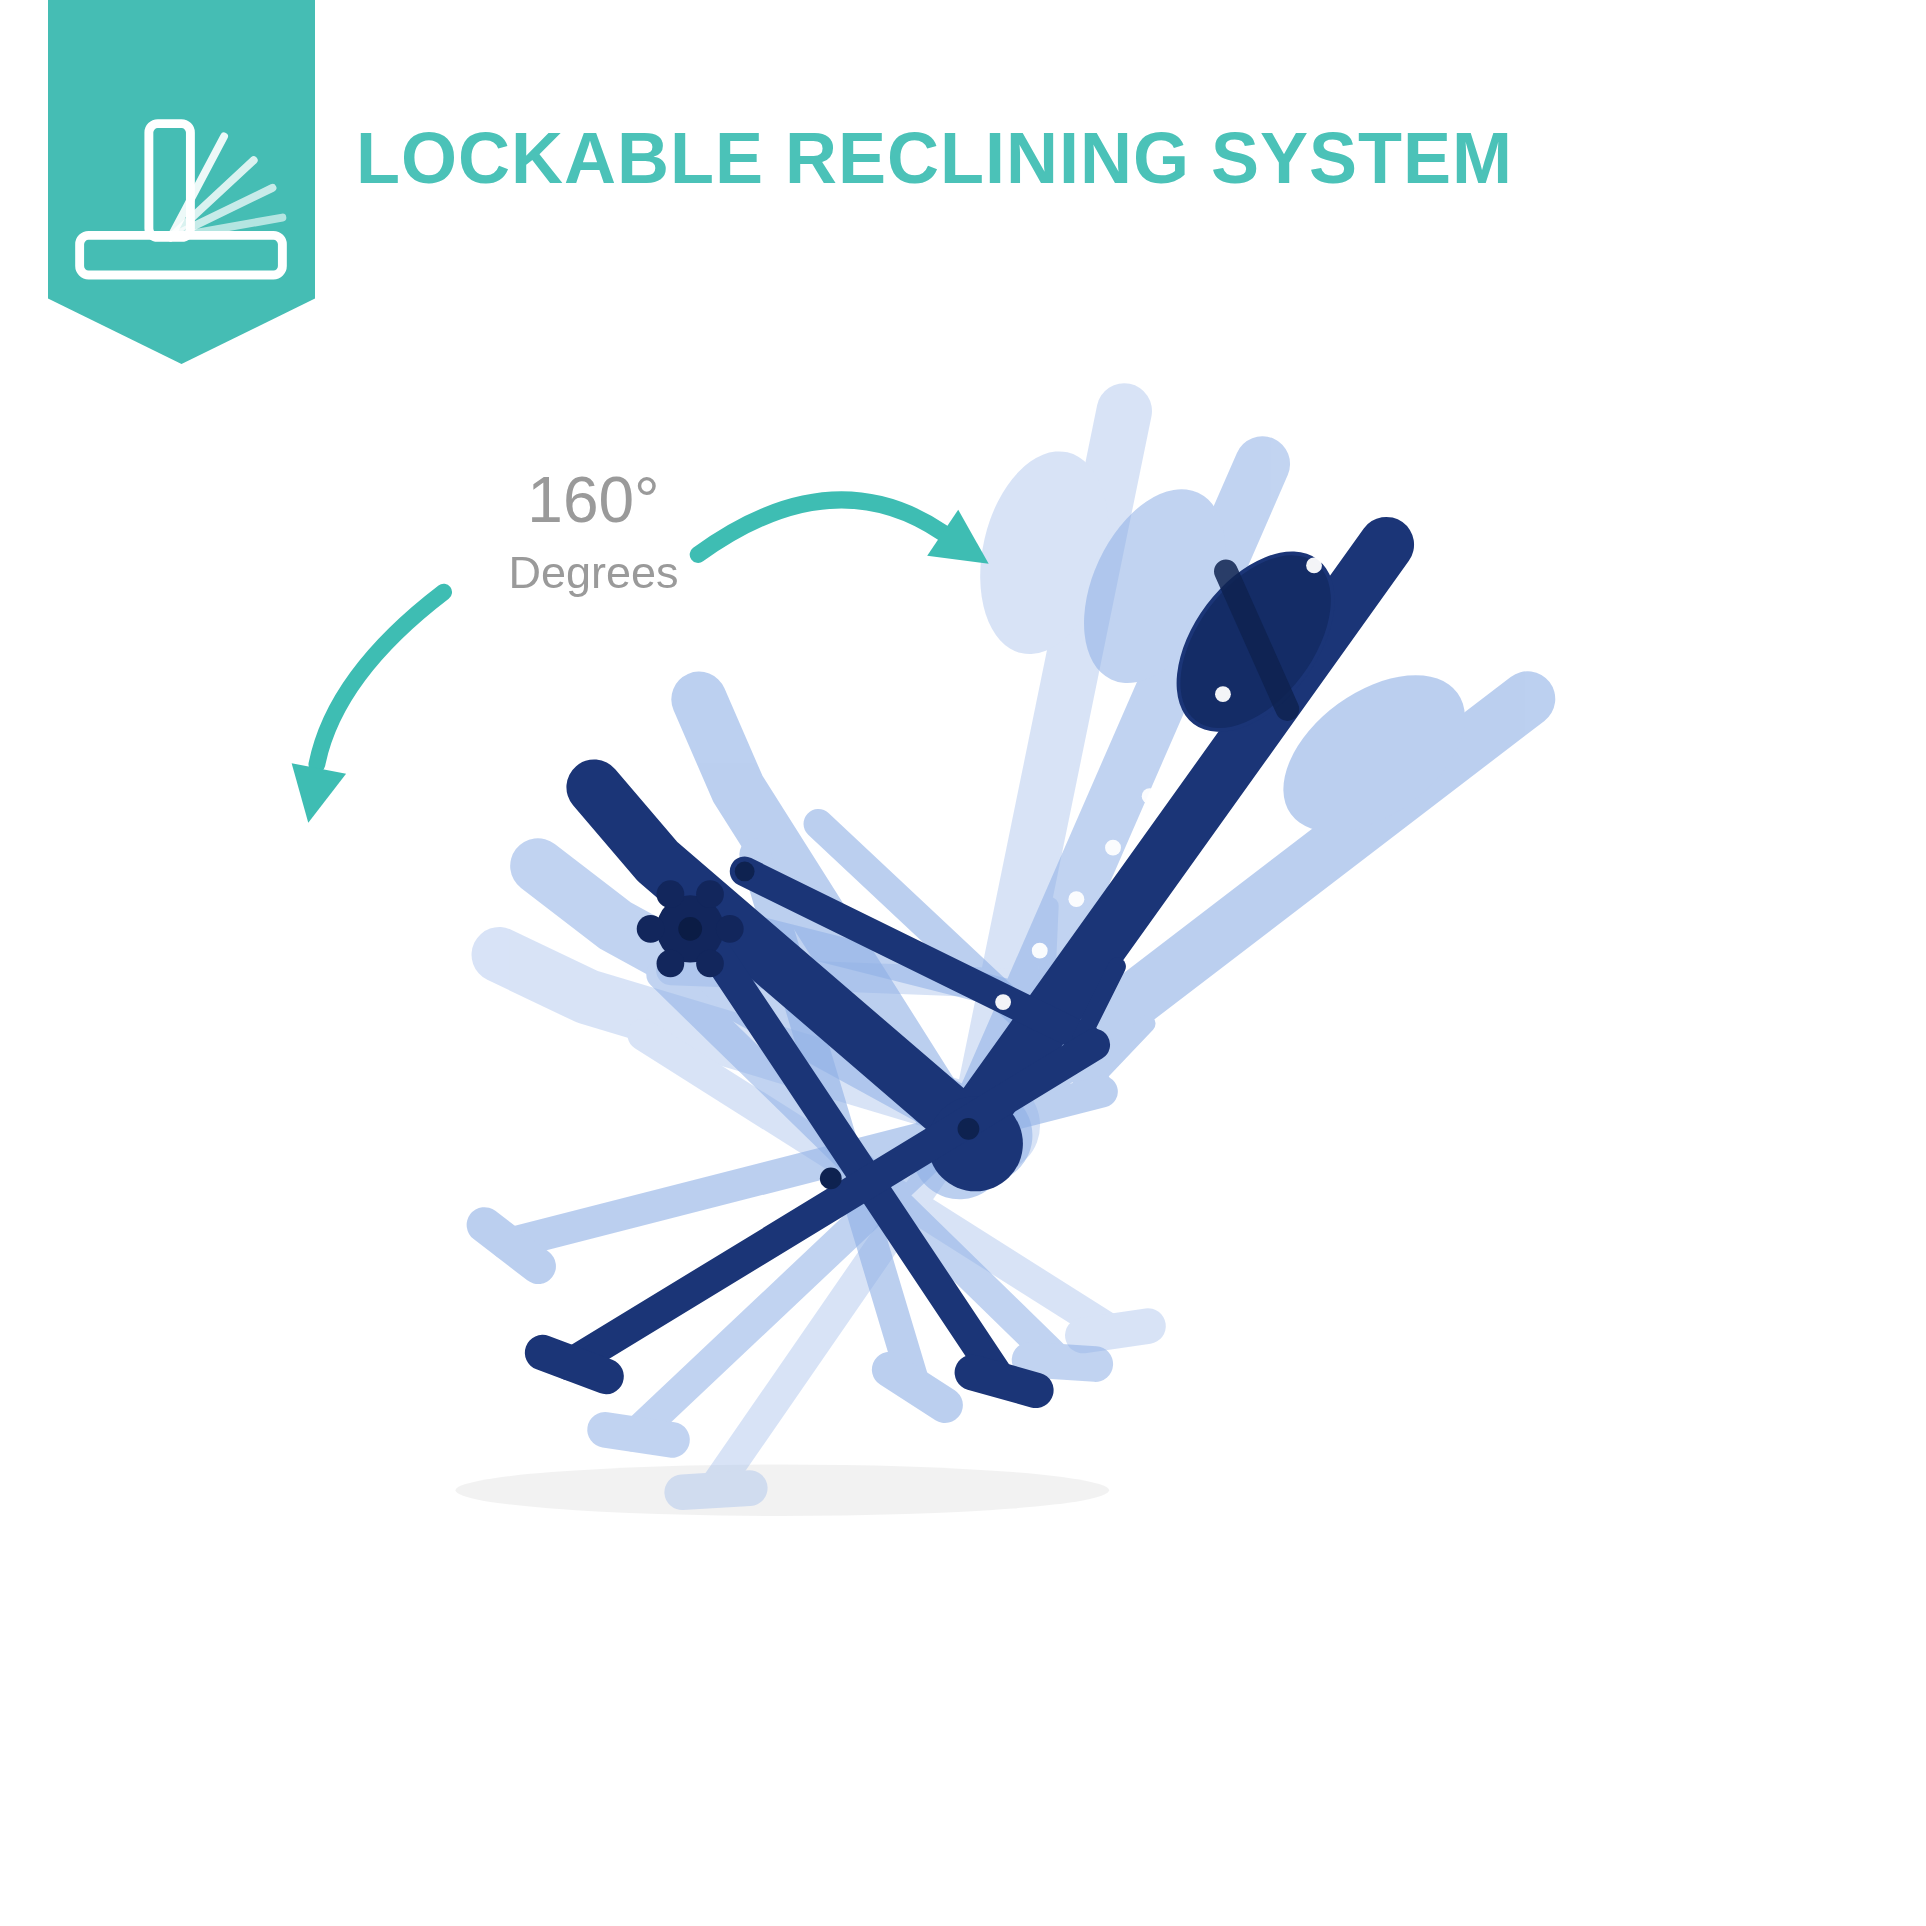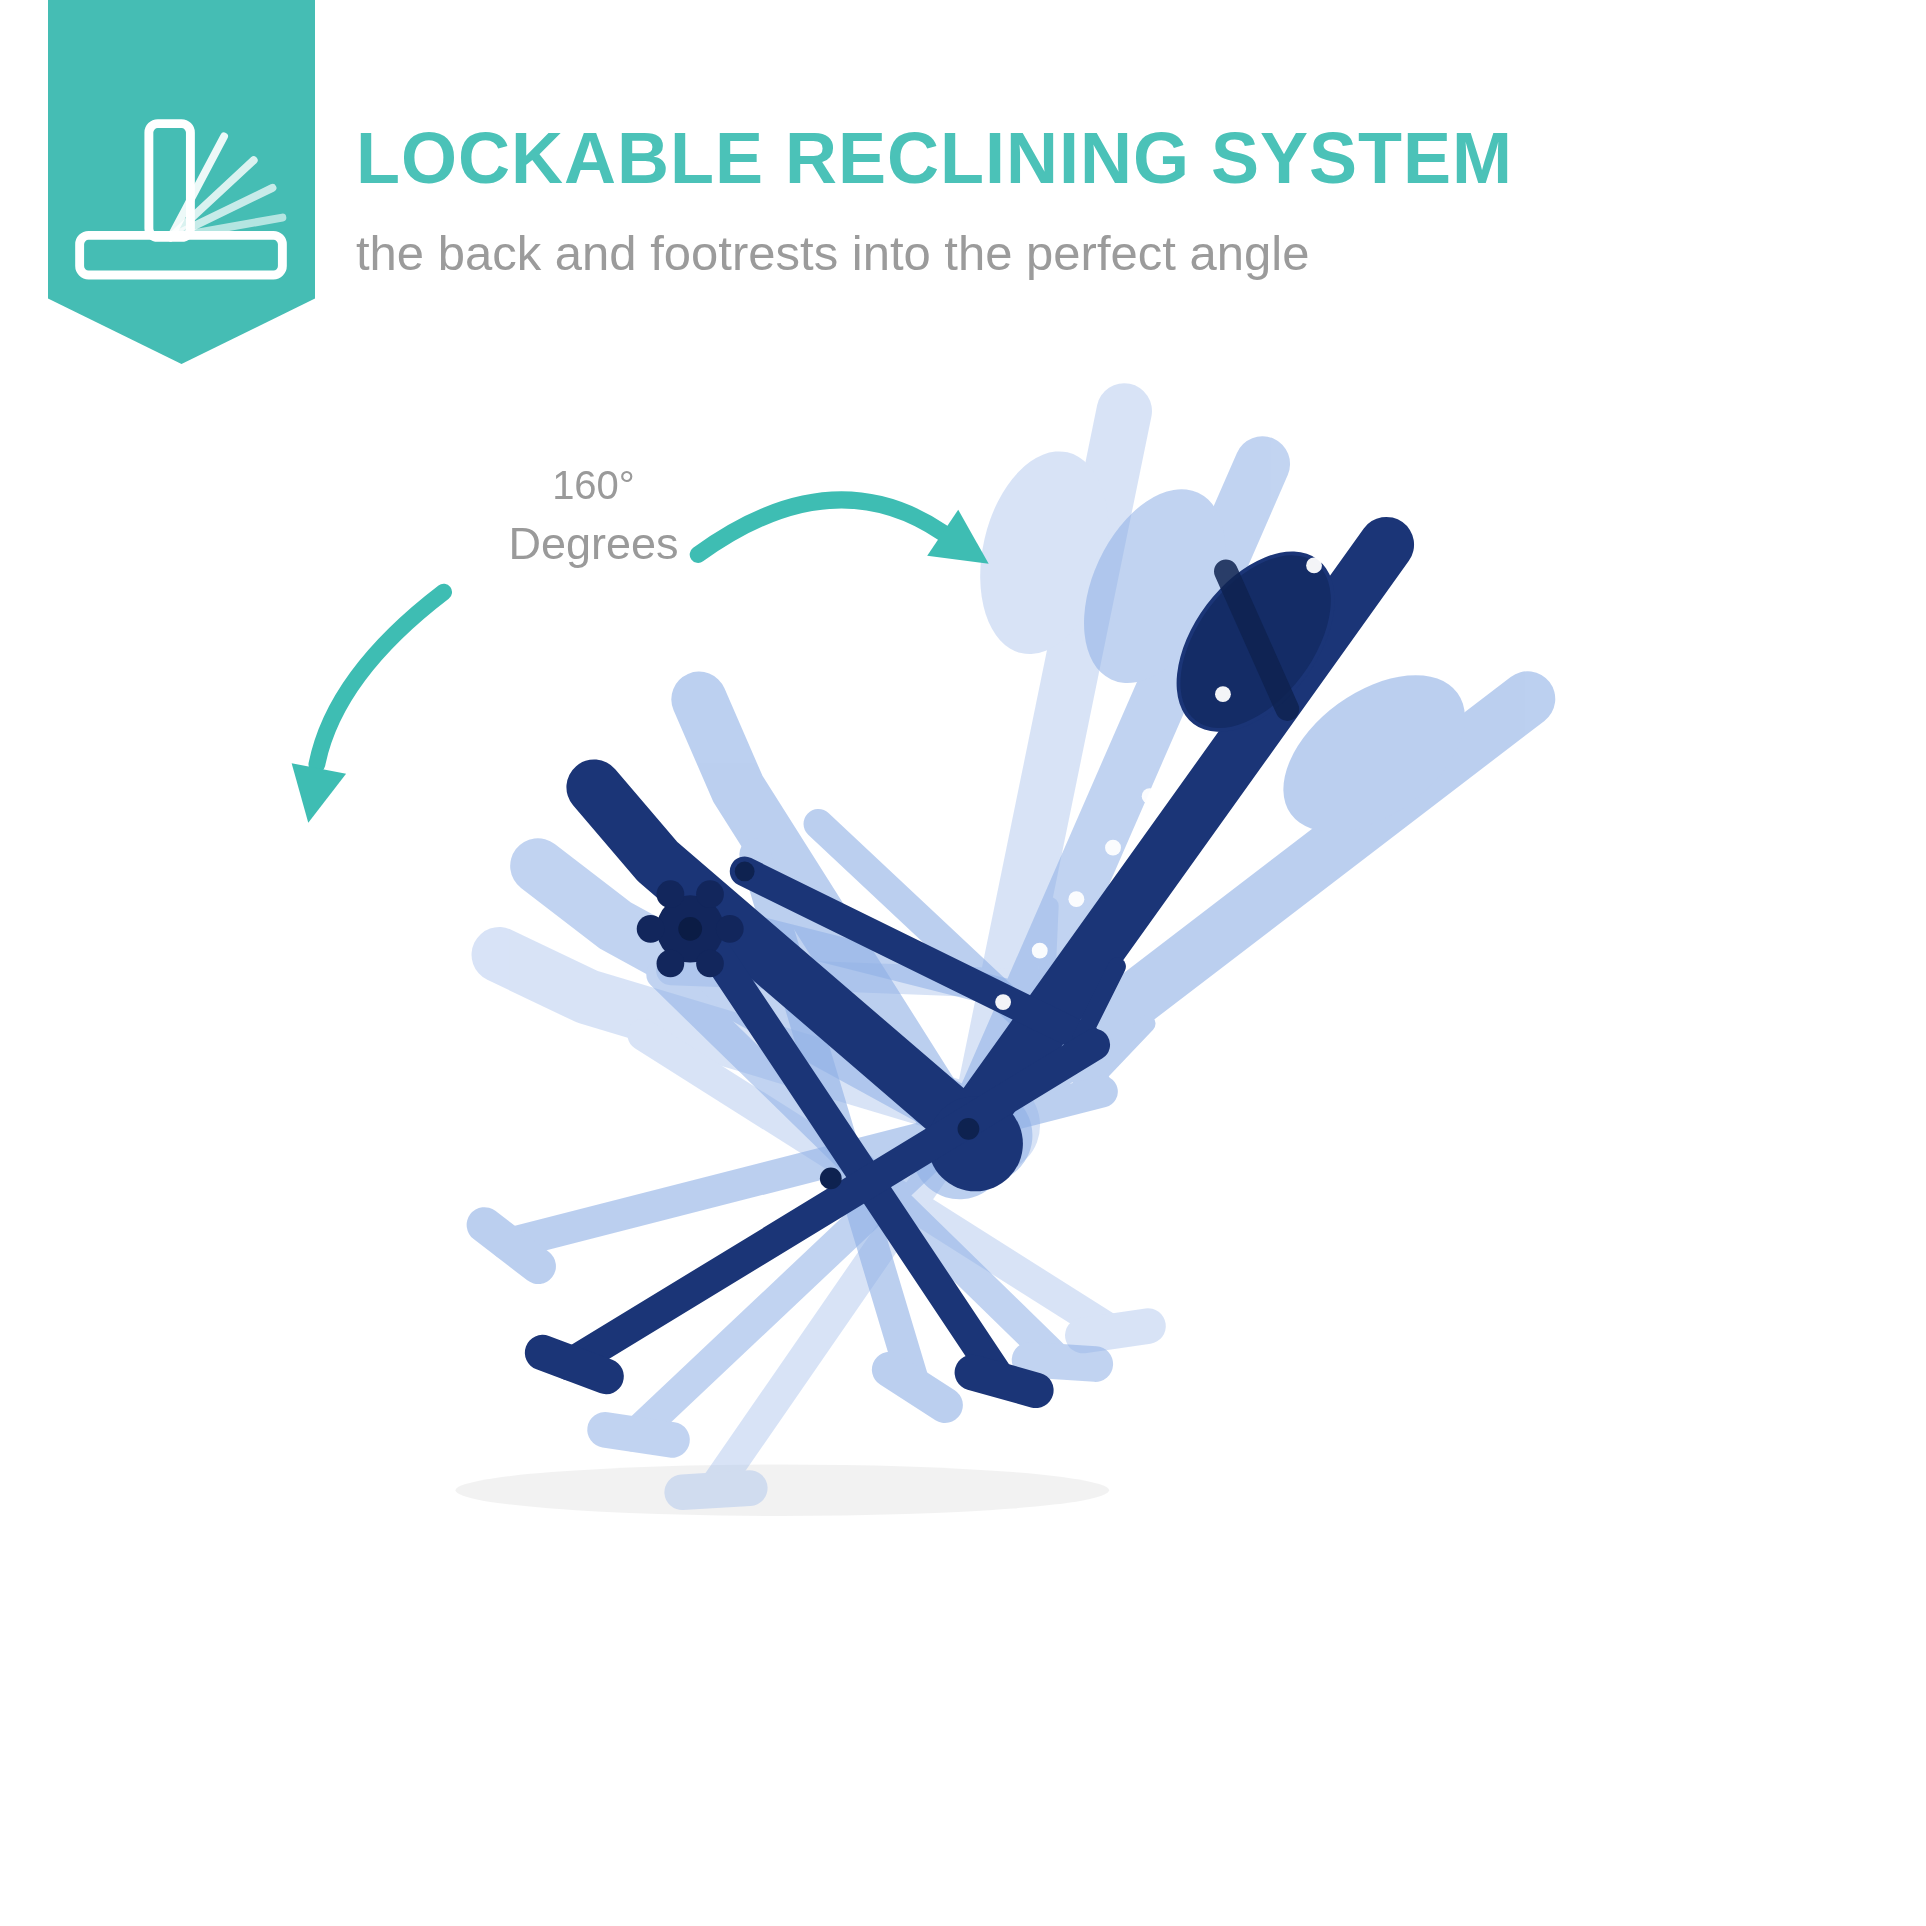--- a/index.html
+++ b/index.html
@@ -29,21 +29,21 @@
   .subtitle{
     position:absolute;left:356px;top:222px;
     font-size:49px;color:#9B9B9B;line-height:1.28;
     font-weight:normal;
   }
   
   .degrees{
     position:absolute;left:465px;top:463px;width:257px;
     text-align:center;color:#9A9A9A;
   }
-  .degrees .value{font-size:40px;}
+  .degrees .value{font-size:64px;}
   .degrees .label{font-size:45px;margin-top:10px;}
   
   .art{position:absolute;left:0;top:0;}
 </style>
 </head>
 <body>
 
 <div class="canvas">
 
   <div class="ribbon">
@@ -57,21 +57,20 @@
         <path d="M 124,240 L 178,138" stroke-width="8" opacity="0.9"></path>
         <path d="M 124,240 L 208,162" stroke-width="8" opacity="0.8"></path>
         <path d="M 124,240 L 227,190" stroke-width="8" opacity="0.7"></path>
         <path d="M 124,240 L 237,220" stroke-width="8" opacity="0.6"></path>
       </g>
     </svg>
   </div>
 
   <div class="title">LOCKABLE RECLINING SYSTEM</div>
   <div class="subtitle">
-    <div>the back and footrests into the perfect angle</div>
   </div>
 
   <div class="degrees">
     <div class="value">160°</div>
     <div class="label">Degrees</div>
   </div>
 
   <svg class="art" width="1927" height="1927" viewBox="0 0 1946 1946" xmlns="http://www.w3.org/2000/svg" xmlns:xlink="http://www.w3.org/1999/xlink">
 
     <defs>

